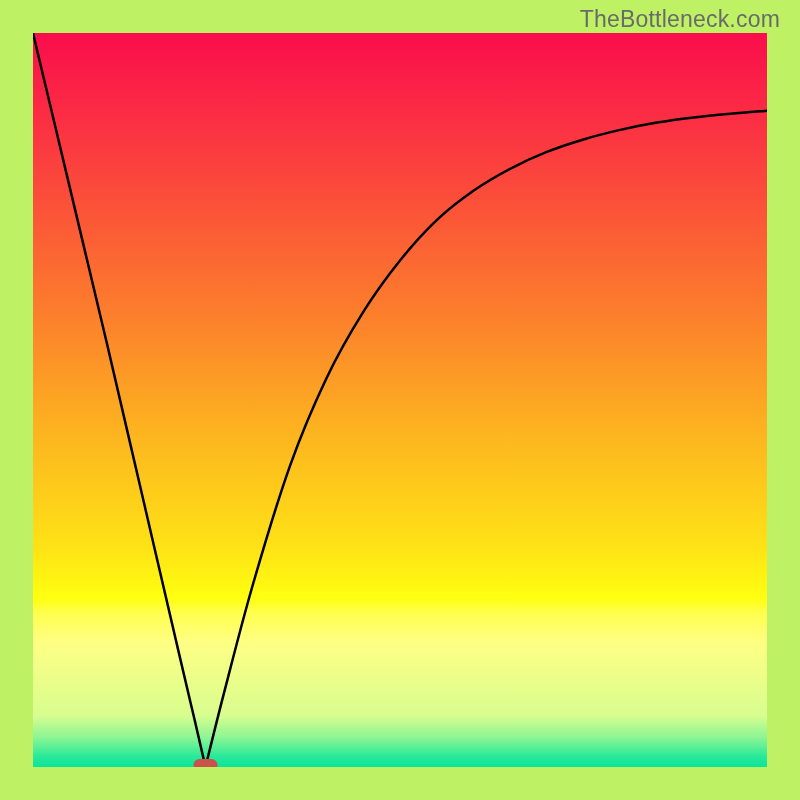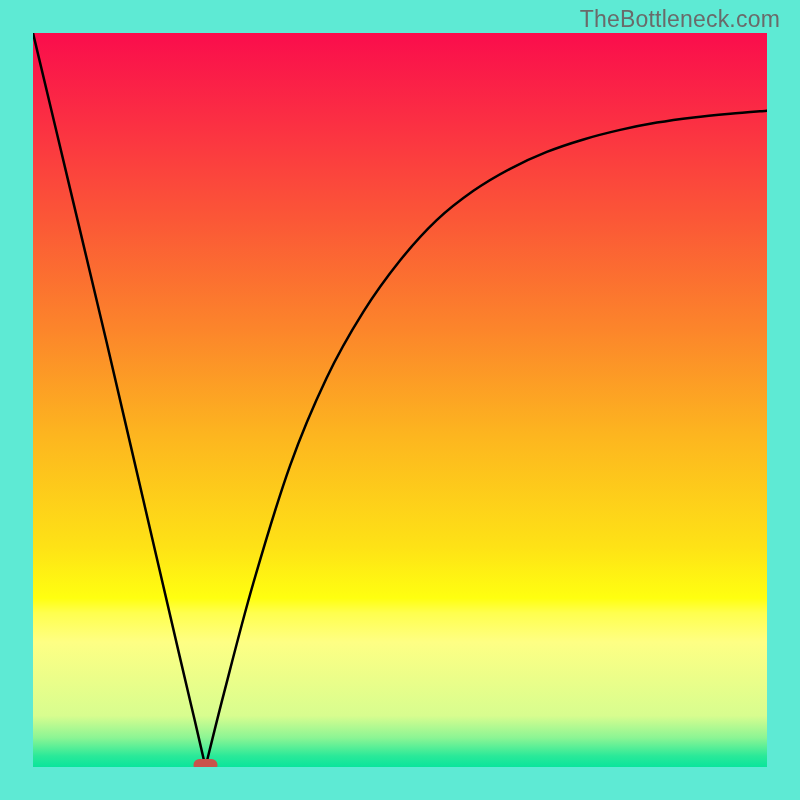--- a/index.html
+++ b/index.html
@@ -9,21 +9,21 @@
     height: 800px;
     overflow: hidden;
     background: #000;
     font-family: Arial, Helvetica, sans-serif;
   }
   .frame {
     position: absolute;
     left: 0; top: 0;
     width: 800px;
     height: 800px;
-    background: #5eead4;
+    background: #bef264;
   }
   .plot {
     position: absolute;
     left: 33px;
     top: 33px;
     width: 734px;
     height: 734px;
     
   }
   .watermark {

